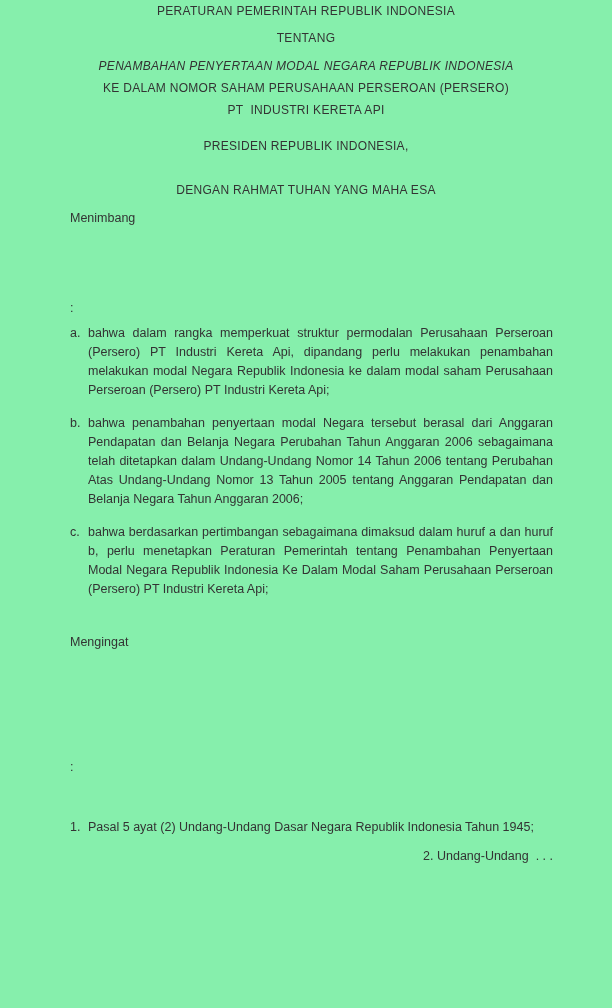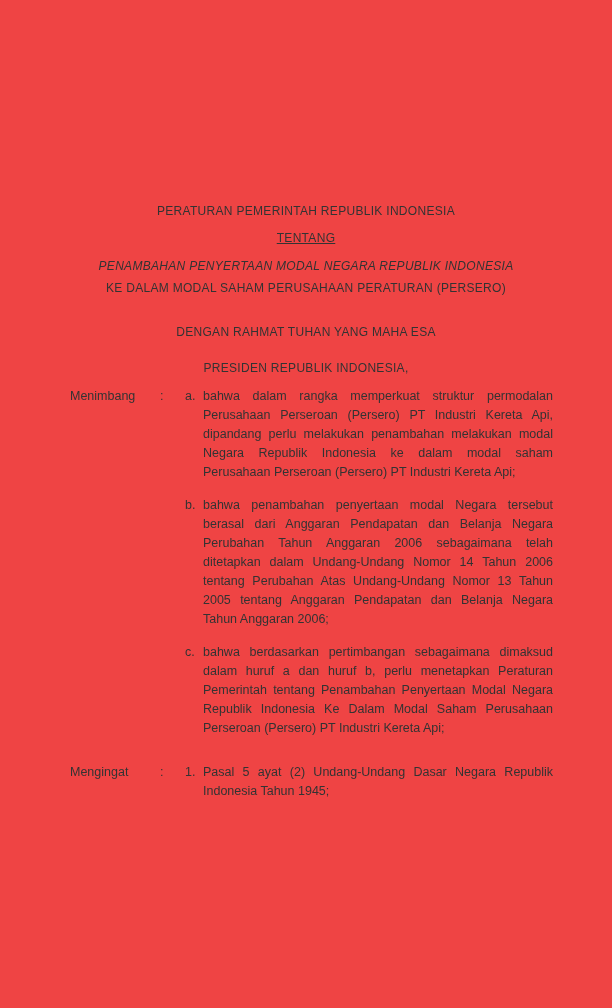--- a/index.html
+++ b/index.html
@@ -4,83 +4,84 @@
 <style>
   html, body {
     margin: 0;
     padding: 0;
     background: #ffffff;
   }
   .page {
     position: relative;
     width: 612px;
     height: 1008px;
-    background: #ef4444;
+    background: #86efac;
     box-sizing: border-box;
-    padding-top: 200px;
     font-family: "Liberation Sans", "DejaVu Sans", sans-serif;
     color: #333333;
     overflow: hidden;
   }
   .header {
     text-align: center;
     font-size: 12px;
     line-height: 22px;
     letter-spacing: 0.3px;
   }
   .hline {
     white-space: pre;
   }
-  .gap-tentang   { margin-top: 5px; text-decoration: underline; }
+  .gap-tentang   { margin-top: 5px; }
   .gap-subject   { margin-top: 6px; font-style: italic; }
   .gap-invocation{ margin-top: 22px; }
   .gap-president { margin-top: 14px; }
 
   .body {
     margin: 8px 59px 0 70px;
     font-size: 12.5px;
     line-height: 19px;
   }
   .section {
     display: flex;
     align-items: flex-start;
+    flex-direction: column;
   }
   .sec-label { width: 90px; flex: 0 0 90px; }
   .sec-colon { width: 25px; flex: 0 0 25px; }
   .sec-items { flex: 1 1 auto; }
   .item {
     display: flex;
     align-items: flex-start;
     margin-bottom: 14px;
   }
   .item:last-child { margin-bottom: 0; }
   .item-marker { width: 18px; flex: 0 0 18px; }
   .item-text {
     flex: 1 1 auto;
     text-align: justify;
   }
-  .gap-mengingat { margin-top: 25px; }
+  .gap-mengingat { margin-top: 34px; gap: 35px; }
   .catchword {
     margin-top: 10px;
     text-align: right;
     white-space: pre;
   }
 </style>
 </head>
 <body>
 
 <div class="page">
 
   <div class="header">
     <div class="hline">PERATURAN PEMERINTAH REPUBLIK INDONESIA</div>
     <div class="hline gap-tentang">TENTANG</div>
     <div class="hline gap-subject">PENAMBAHAN PENYERTAAN MODAL NEGARA REPUBLIK INDONESIA</div>
-    <div class="hline">KE DALAM MODAL SAHAM PERUSAHAAN PERATURAN (PERSERO)</div>
+    <div class="hline">KE DALAM NOMOR SAHAM PERUSAHAAN PERSEROAN (PERSERO)</div>
+    <div class="hline">PT  INDUSTRI KERETA API</div>
+    <div class="hline gap-president">PRESIDEN REPUBLIK INDONESIA,</div>
     <div class="hline gap-invocation">DENGAN RAHMAT TUHAN YANG MAHA ESA</div>
-    <div class="hline gap-president">PRESIDEN REPUBLIK INDONESIA,</div>
   </div>
 
   <div class="body">
 
     <div class="section">
       <div class="sec-label">Menimbang</div>
       <div class="sec-colon">:</div>
       <div class="sec-items">
         <div class="item">
           <span class="item-marker">a.</span>
@@ -101,16 +102,17 @@
       <div class="sec-label">Mengingat</div>
       <div class="sec-colon">:</div>
       <div class="sec-items">
         <div class="item">
           <span class="item-marker">1.</span>
           <span class="item-text">Pasal 5 ayat (2) Undang-Undang Dasar Negara Republik Indonesia Tahun 1945;</span>
         </div>
       </div>
     </div>
 
+    <div class="catchword">2. Undang-Undang  . . .</div>
 
   </div>
 
 </div>
 
 </body></html>

